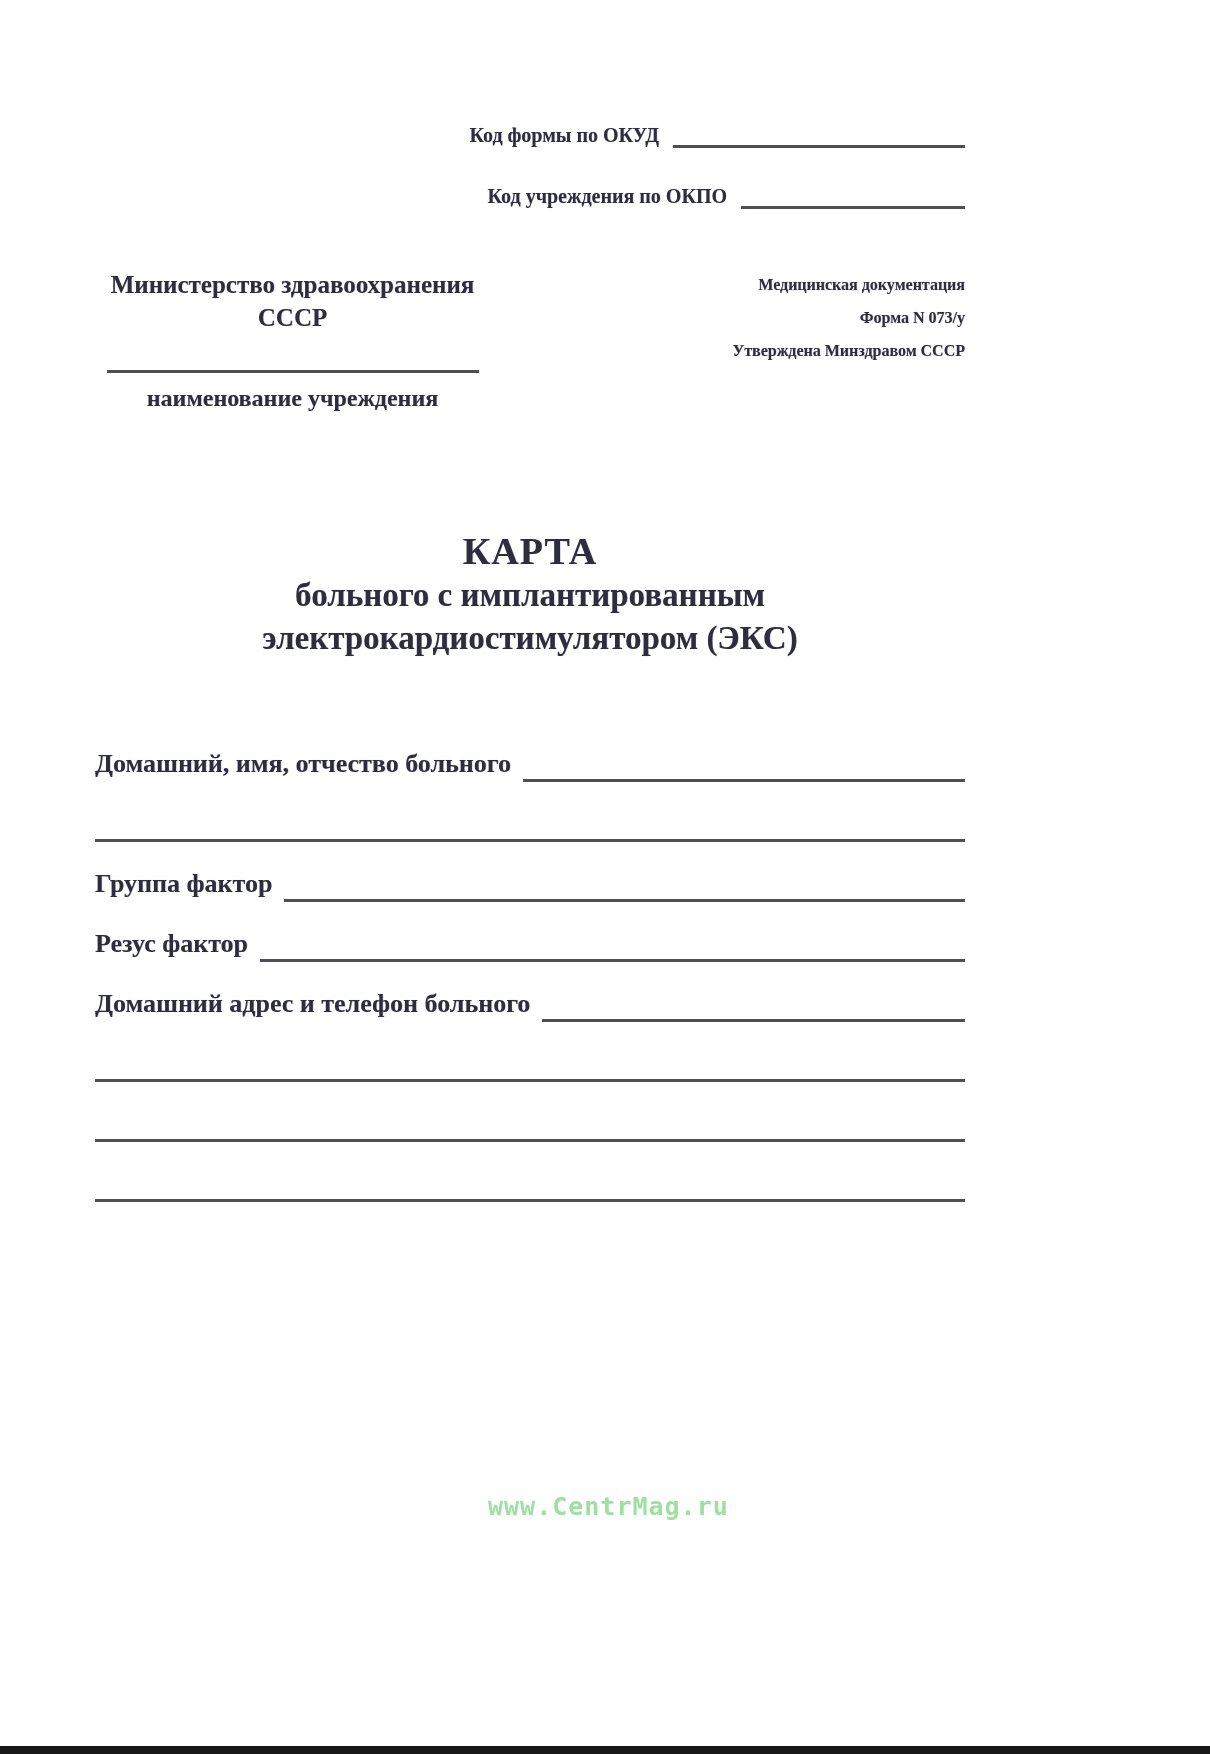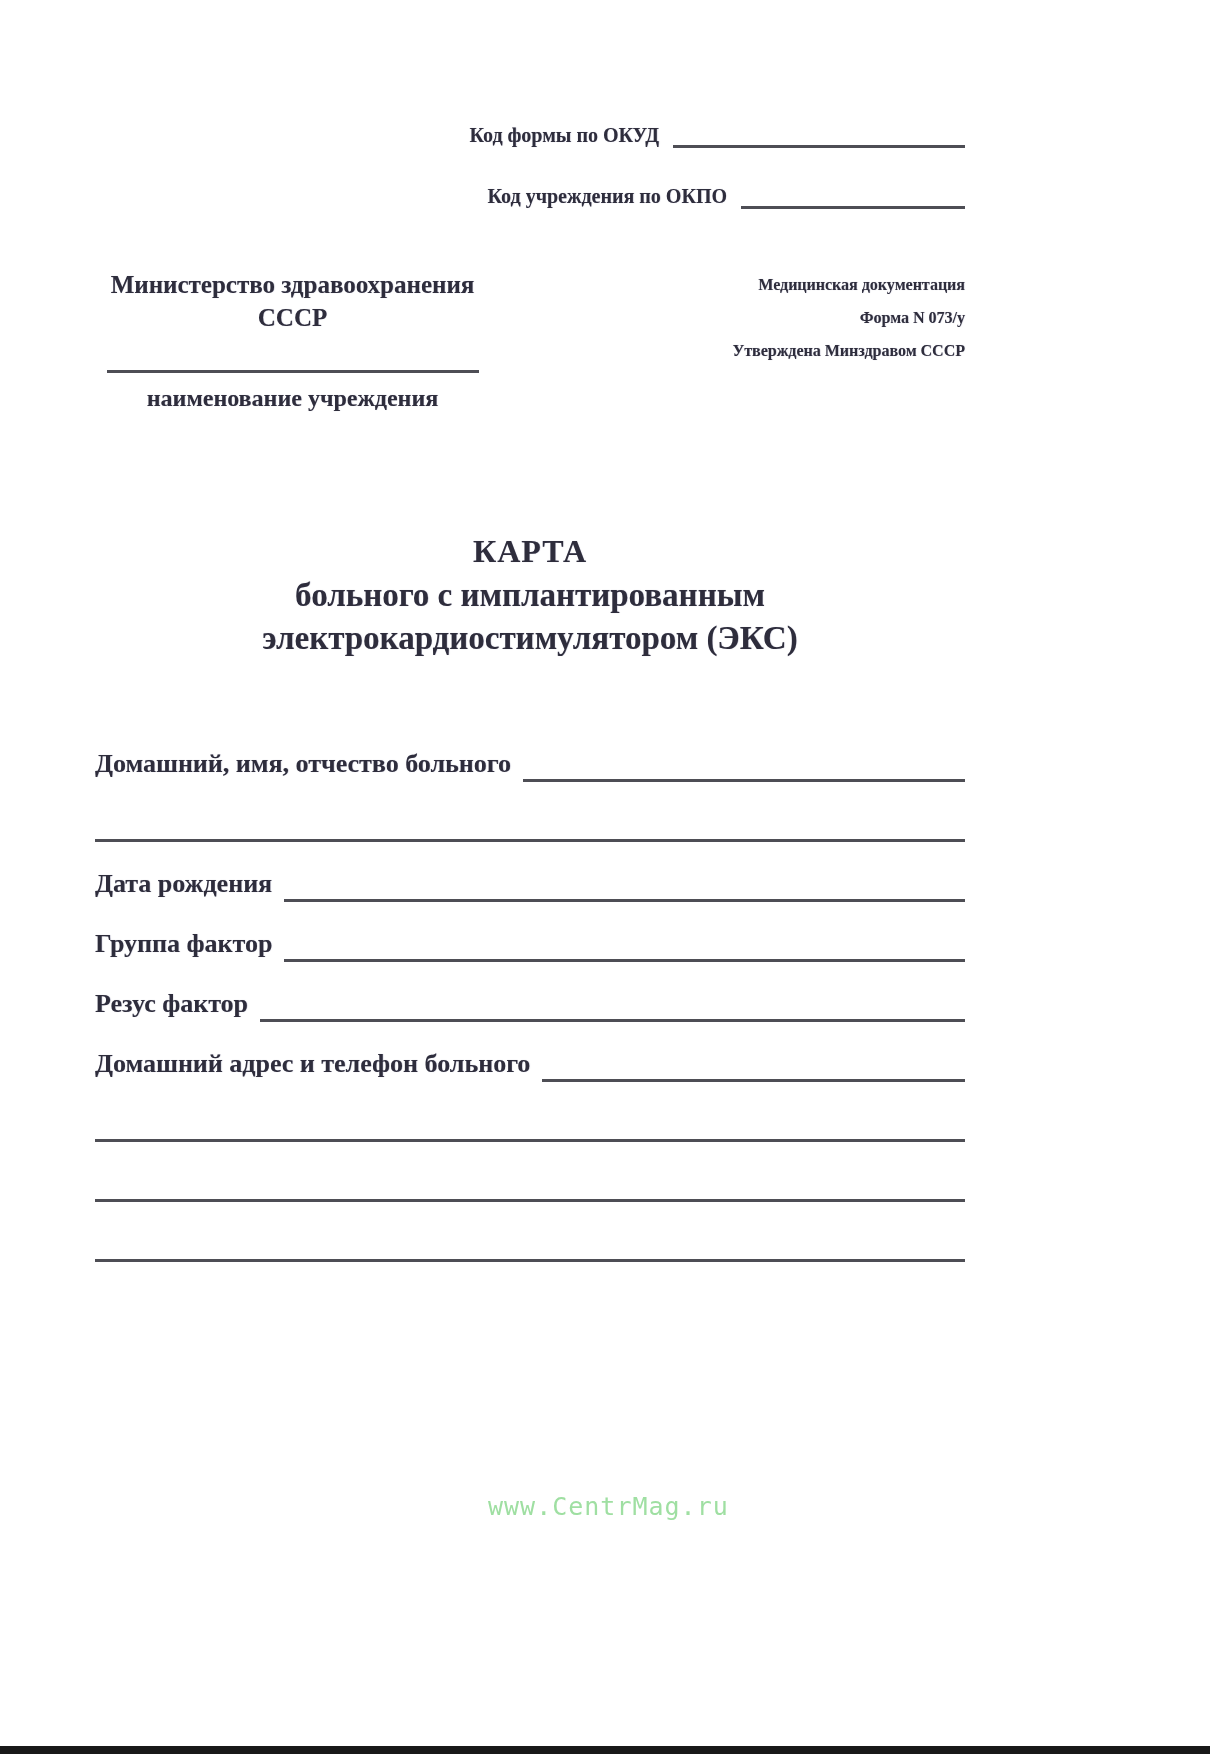--- a/index.html
+++ b/index.html
@@ -40,21 +40,21 @@
     justify-content: space-between;
     margin-top: 56px;
   }
   .issuer-col { width: 395px; text-align: center; font-size: 25px; line-height: 33px; }
   .issuer-line { margin: 36px auto 0 auto; width: 372px; }
   .issuer-caption { margin-top: 11px; font-size: 24px; line-height: 28px; }
   .meta-col { width: 430px; text-align: right; font-size: 16px; line-height: 33px; }
 
   
   .title-block { margin-top: 116px; text-align: center; }
-  .title-main { font-size: 32px; line-height: 46px; letter-spacing: 1px; }
+  .title-main { font-size: 38px; line-height: 46px; letter-spacing: 1px; }
   .title-sub { font-size: 33px; line-height: 43px; }
 
   
   .fields { margin-top: 62px; }
   .field-row {
     height: 60px;
     display: flex;
     align-items: flex-end;
   }
   .field-label {
@@ -65,21 +65,21 @@
   }
   .field-row .bar.fill { flex: 1; margin-left: 12px; }
   .field-row .bar.full { width: 100%; margin-left: 0; }
 
   
   .watermark {
     position: absolute;
     left: 488px;
     top: 1492px;
     font-family: "DejaVu Sans Mono", monospace;
-    font-weight: 400;
+    font-weight: 700;
     font-size: 25px;
     color: #9fdfa2;
     text-shadow: none;
     letter-spacing: 1px;
   }
 
   
   .footer-bar {
     position: absolute;
     left: 0;
@@ -129,24 +129,20 @@
 
       <div class="field-row">
         <span class="field-label">Домашний, имя, отчество больного</span>
         <span class="bar fill"></span>
       </div>
 
       <div class="field-row">
         <span class="bar fill full"></span>
       </div>
 
-      <div class="field-row">
-        <span class="field-label">Дата рождения</span>
-        <span class="bar fill"></span>
-      </div>
 
       <div class="field-row">
         <span class="field-label">Группа фактор</span>
         <span class="bar fill"></span>
       </div>
 
       <div class="field-row">
         <span class="field-label">Резус фактор</span>
         <span class="bar fill"></span>
       </div>

